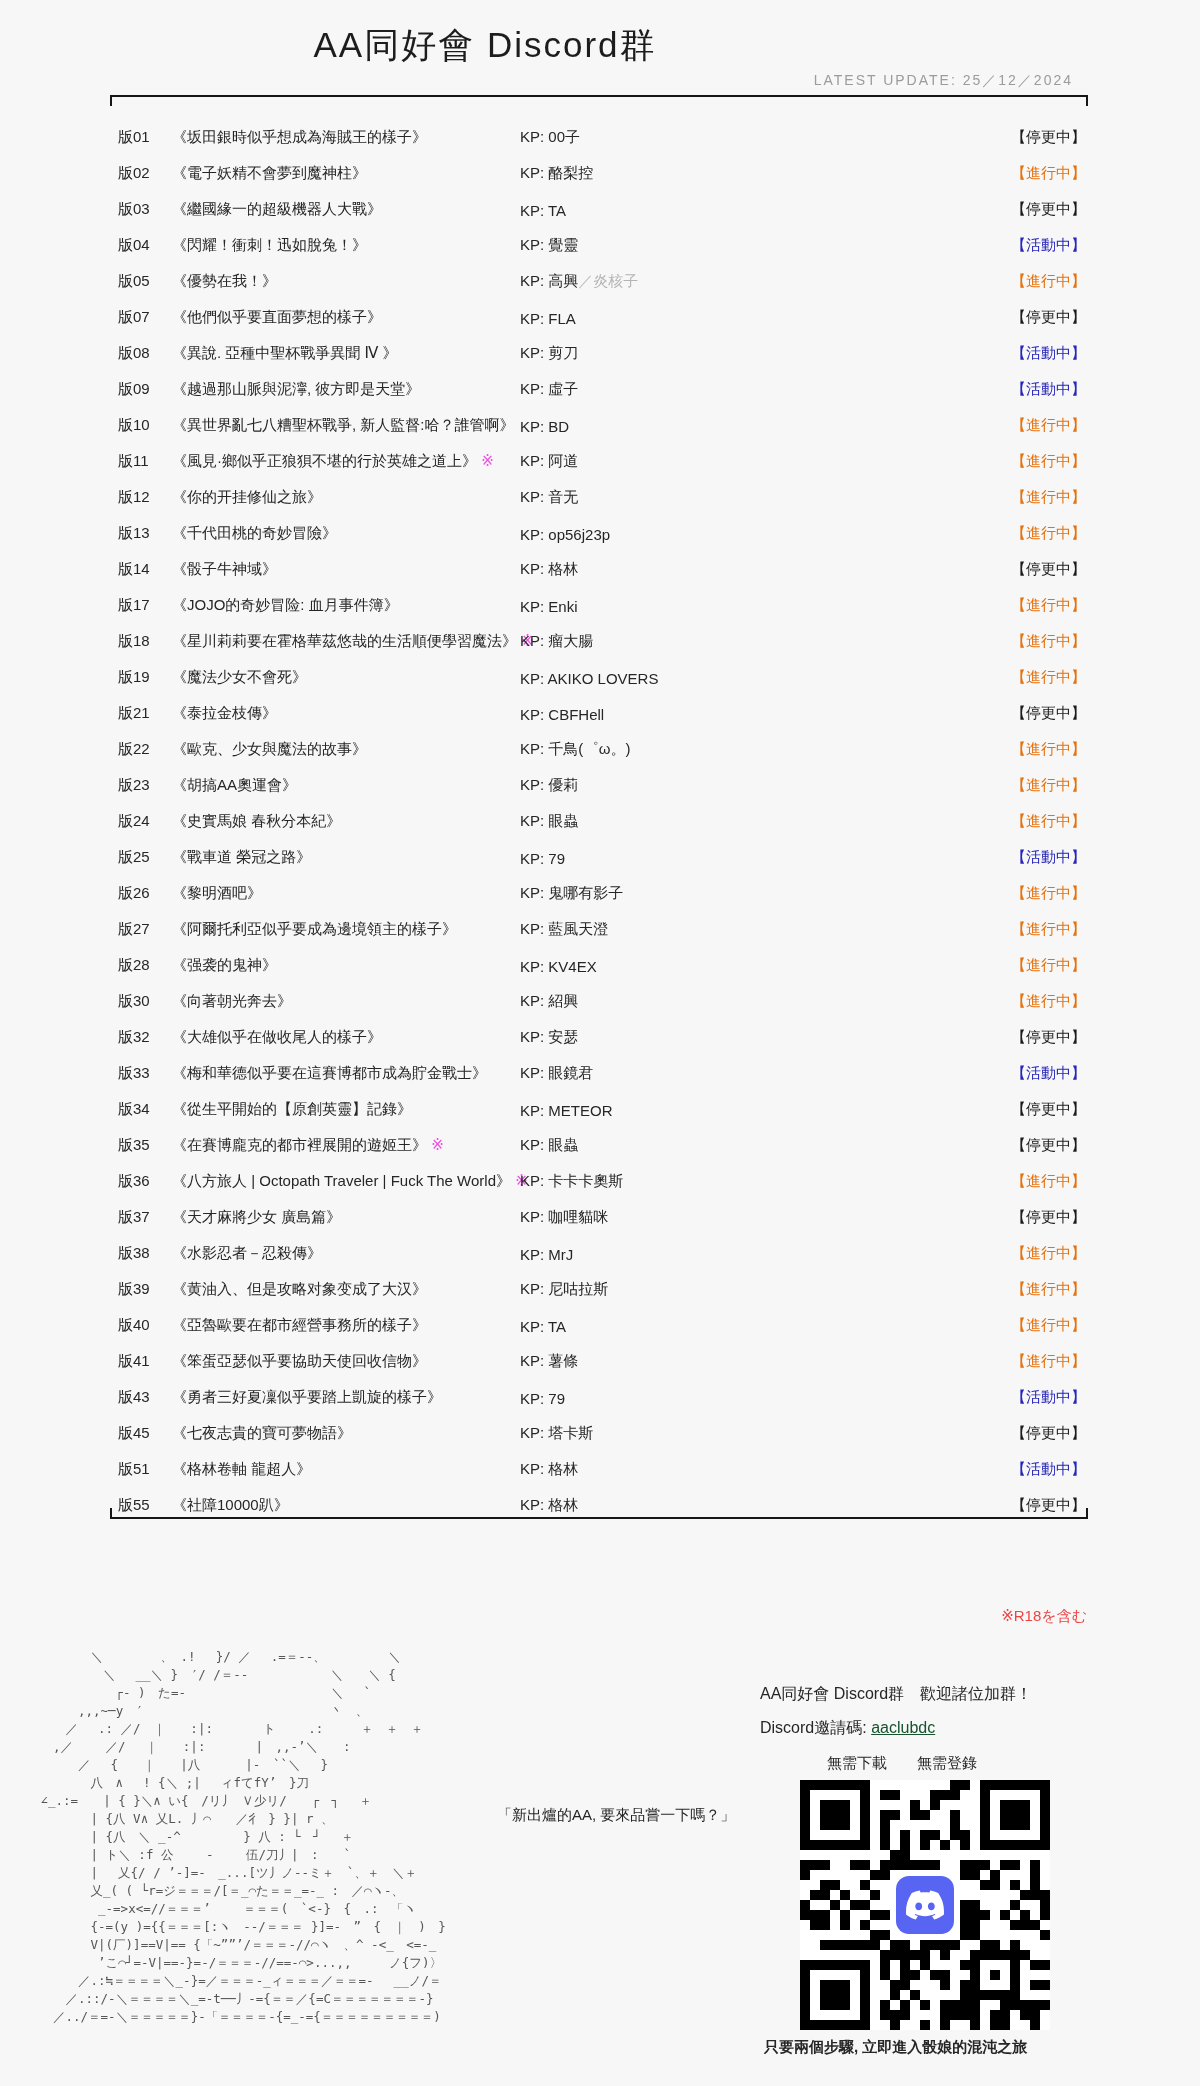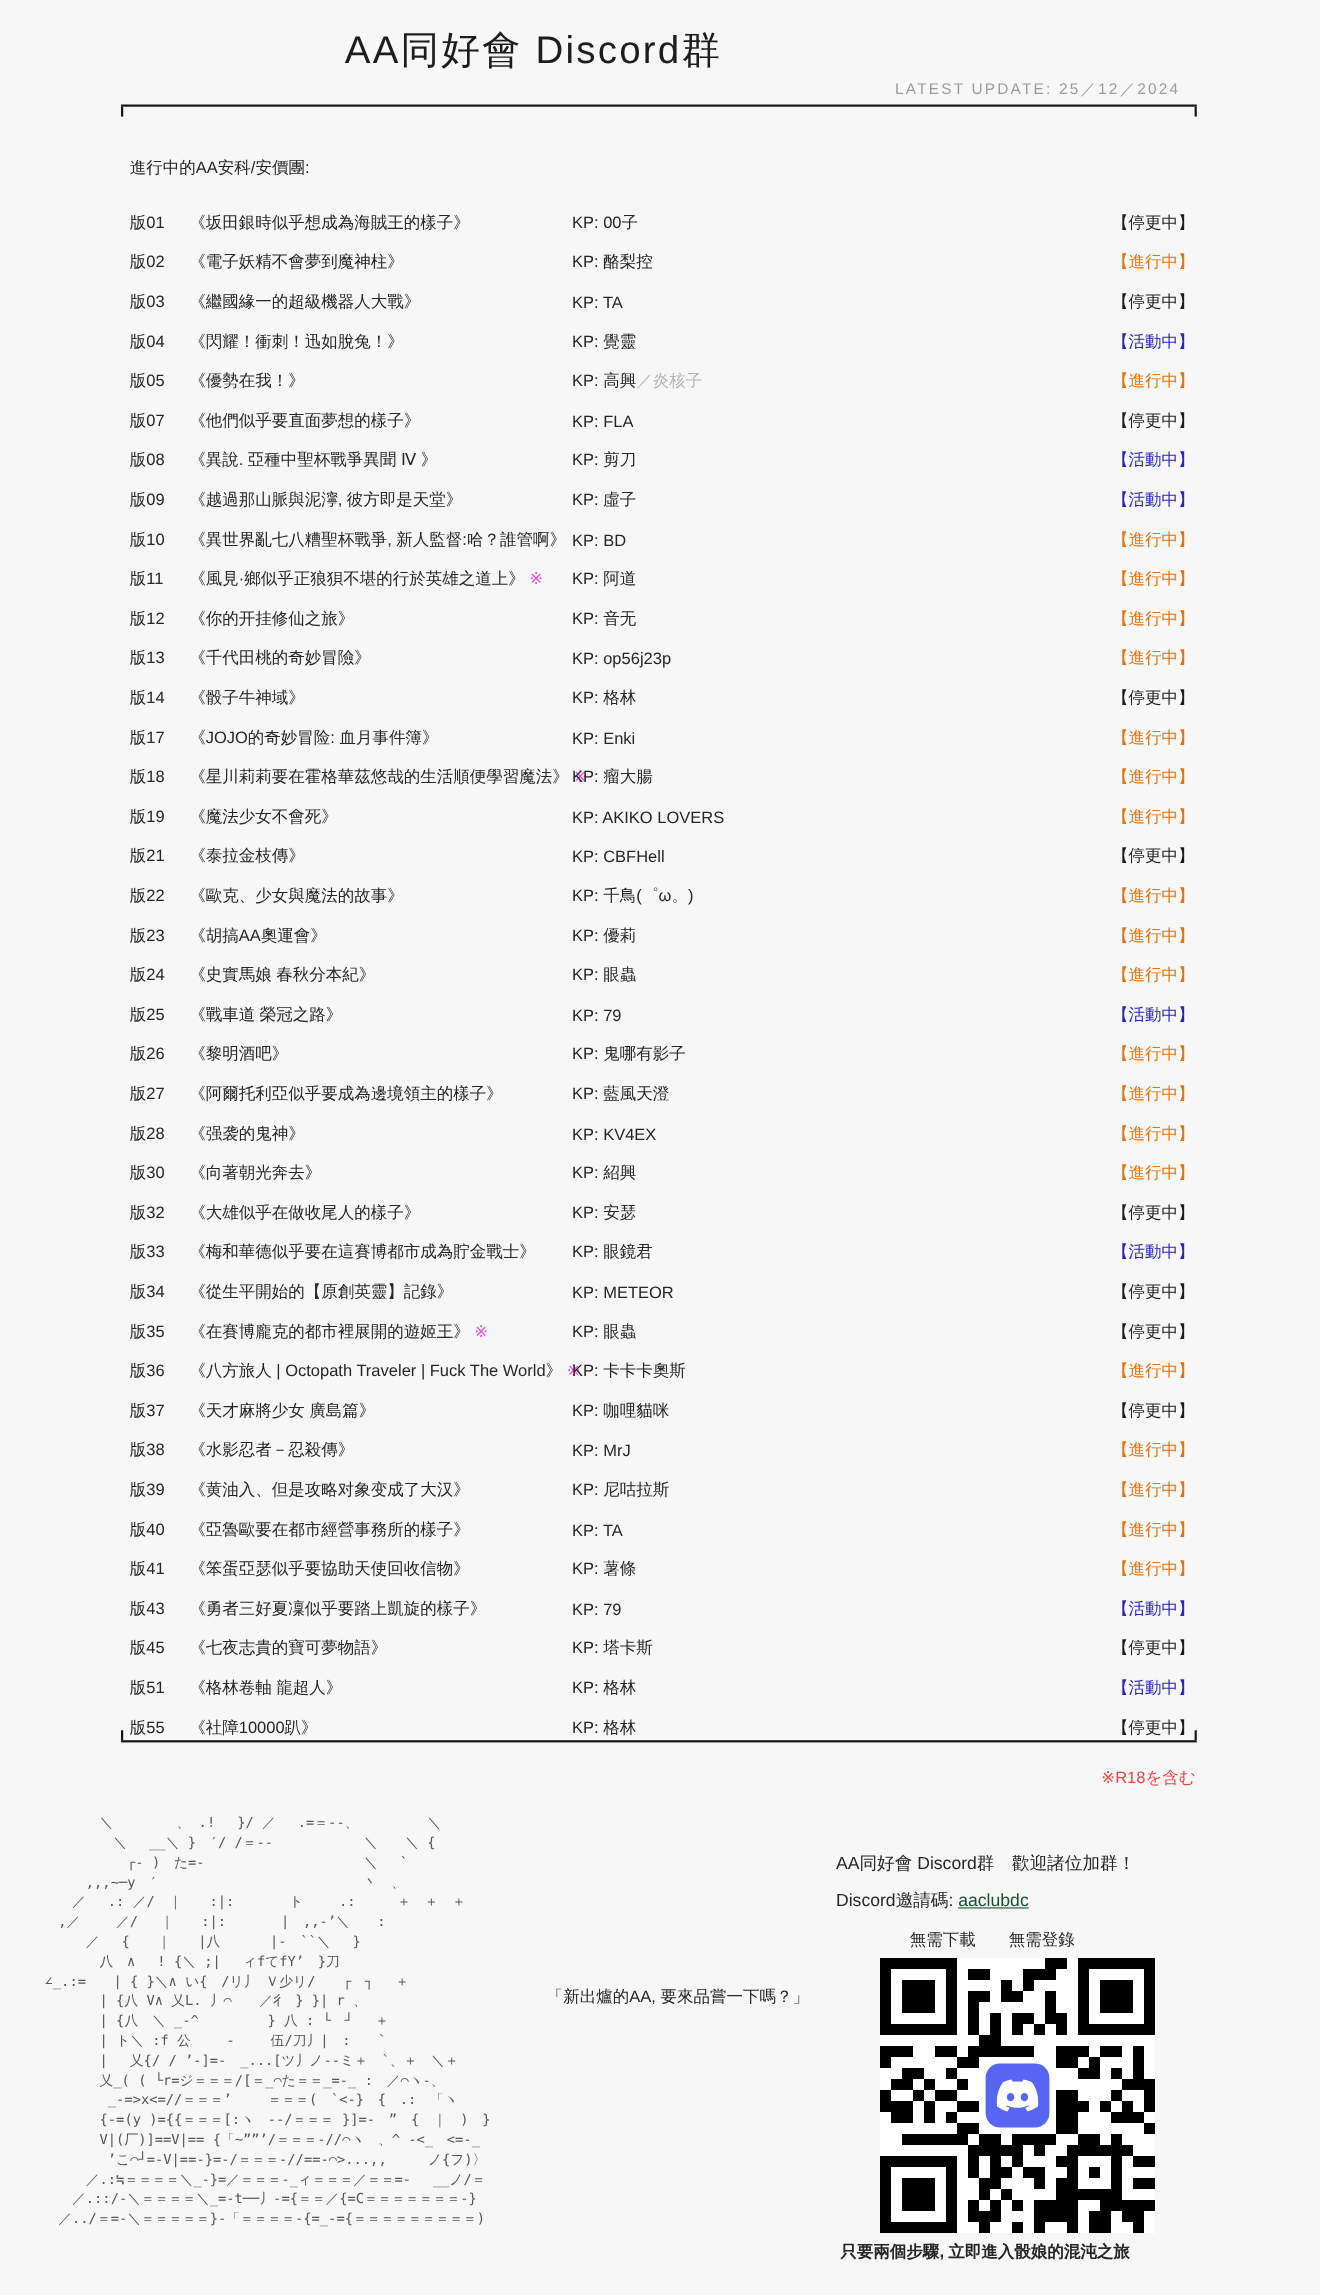--- a/index.html
+++ b/index.html
@@ -56,21 +56,20 @@
 <body>
 
 <h1 class="page-title">AA同好會 Discord群</h1>
 <div class="latest-update" style="color: rgb(155, 155, 155);">LATEST UPDATE: 25／12／2024</div>
 
 <div class="frame">
   <span class="tick tl"></span>
   <span class="tick tr"></span>
   <span class="tick bl"></span>
   <span class="tick br"></span>
-  <div class="section-label">進行中的AA安科/安價團:</div>
   <div class="rows">
   <div class="row">
     <span class="no">版01</span>
     <span class="title">《坂田銀時似乎想成為海賊王的樣子》</span>
     <span class="kp"><span class="kp-main">KP: 00子</span><span class="kp-gray"></span></span>
     <span class="status" style="color: rgb(28, 28, 28);">【停更中】</span>
   </div>
 
   <div class="row">
     <span class="no">版02</span>

